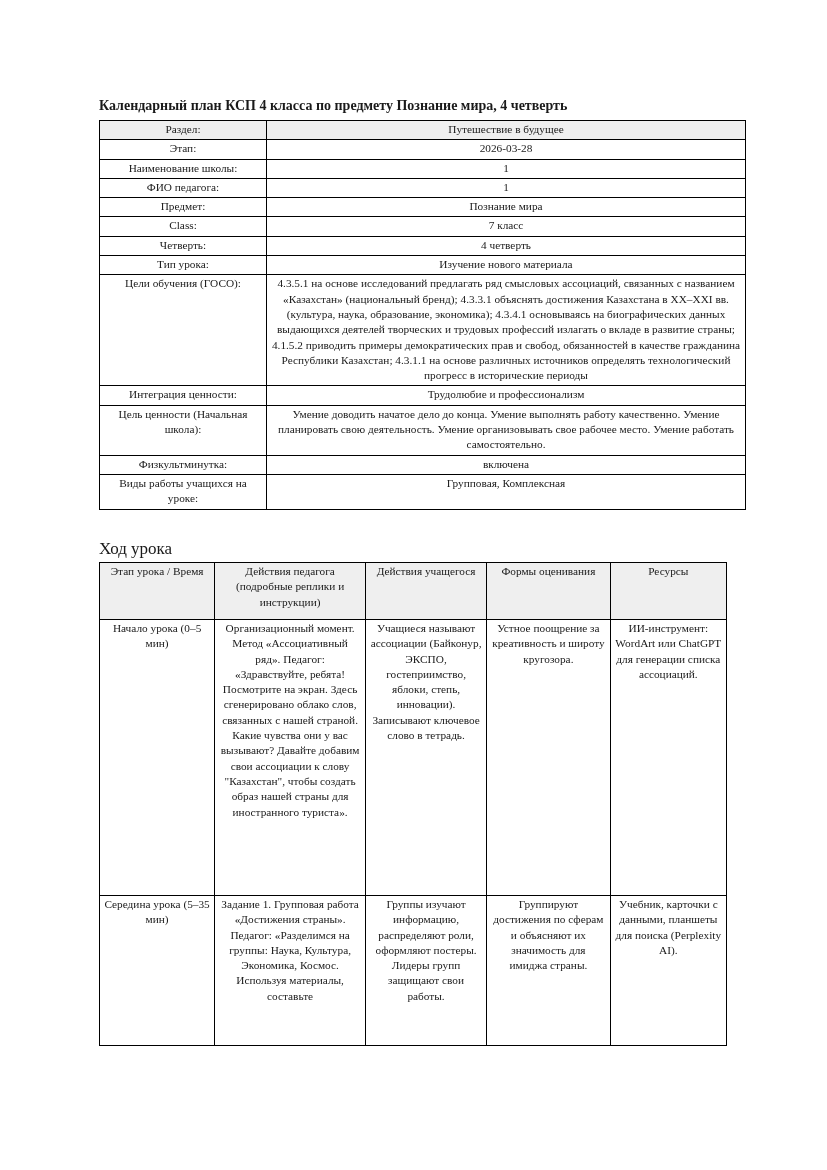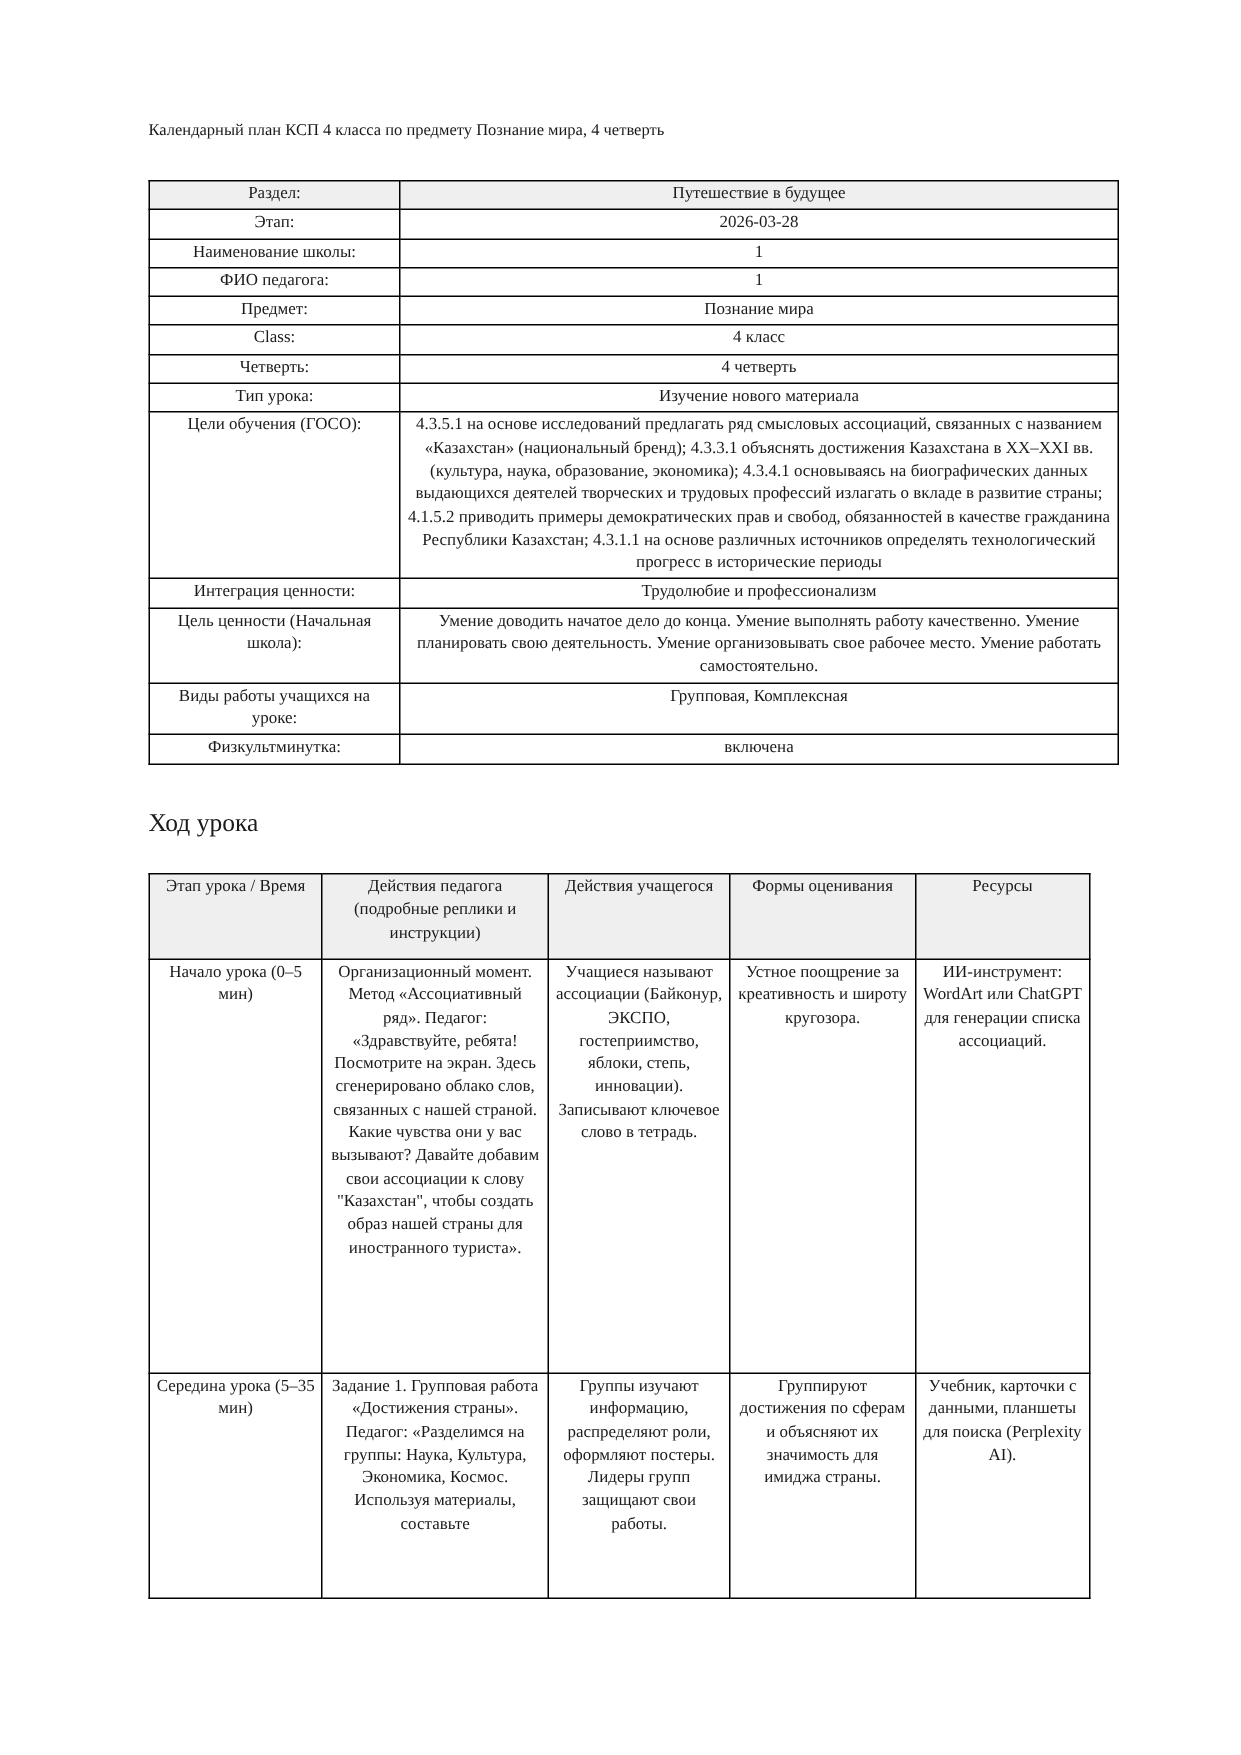--- a/index.html
+++ b/index.html
@@ -19,25 +19,26 @@
     position: absolute;
     left: 0;
     top: 0;
     width: 827px;
     height: 1170px;
     background: #ffffff;
   }
   .doc-title {
     position: absolute;
     left: 99px;
-    top: 80px;
-    font-size: 11px;
+    top: 98px;
+    font-size: 14px;
     line-height: 15px;
     white-space: nowrap;
     color: #1a1a1a;
+    font-weight: bold;
   }
   table.doc-table {
     position: absolute;
     border-collapse: collapse;
     table-layout: fixed;
     font-size: 11.3px;
     line-height: 15.3px;
     color: #1a1a1a;
   }
   table.doc-table td,
@@ -70,21 +71,20 @@
     line-height: 15px;
     white-space: nowrap;
     color: #1a1a1a;
   }
 
   
   #flow-table {
     left: 99px;
     top: 562px;
     width: 628px;
-    margin-top: 20px;
   }
   #flow-table col.c0 { width: 97px; }
   #flow-table col.c1 { width: 127px; }
   #flow-table col.c2 { width: 102px; }
   #flow-table col.c3 { width: 104px; }
   #flow-table col.c4 { width: 98px; }
   #flow-table thead td { background: #efefef; height: 53px; }
   #flow-table tbody td { }
   #flow-table tr.row-begin td { height: 272px; }
   #flow-table tr.row-middle td { height: 146px; }
@@ -113,21 +113,21 @@
       <tr>
         <td class="key">ФИО педагога:</td>
         <td class="val">1</td>
       </tr>
       <tr>
         <td class="key">Предмет:</td>
         <td class="val">Познание мира</td>
       </tr>
       <tr>
         <td class="key">Class:</td>
-        <td class="val">4 класс</td>
+        <td class="val">7 класс</td>
       </tr>
       <tr>
         <td class="key">Четверть:</td>
         <td class="val">4 четверть</td>
       </tr>
       <tr>
         <td class="key">Тип урока:</td>
         <td class="val">Изучение нового материала</td>
       </tr>
       <tr>
@@ -136,26 +136,26 @@
       </tr>
       <tr>
         <td class="key">Интеграция ценности:</td>
         <td class="val">Трудолюбие и профессионализм</td>
       </tr>
       <tr>
         <td class="key">Цель ценности (Начальная школа):</td>
         <td class="val">Умение доводить начатое дело до конца. Умение выполнять работу качественно. Умение планировать свою деятельность. Умение организовывать свое рабочее место. Умение работать самостоятельно.</td>
       </tr>
       <tr>
+        <td class="key">Физкультминутка:</td>
+        <td class="val">включена</td>
+      </tr>
+      <tr>
         <td class="key">Виды работы учащихся на уроке:</td>
         <td class="val">Групповая, Комплексная</td>
-      </tr>
-      <tr>
-        <td class="key">Физкультминутка:</td>
-        <td class="val">включена</td>
       </tr>
     </tbody>
   </table>
 
   <div class="section-caption">Ход урока</div>
 
   <table id="flow-table" class="doc-table">
     <colgroup>
       <col class="c0">
         <col class="c1">

